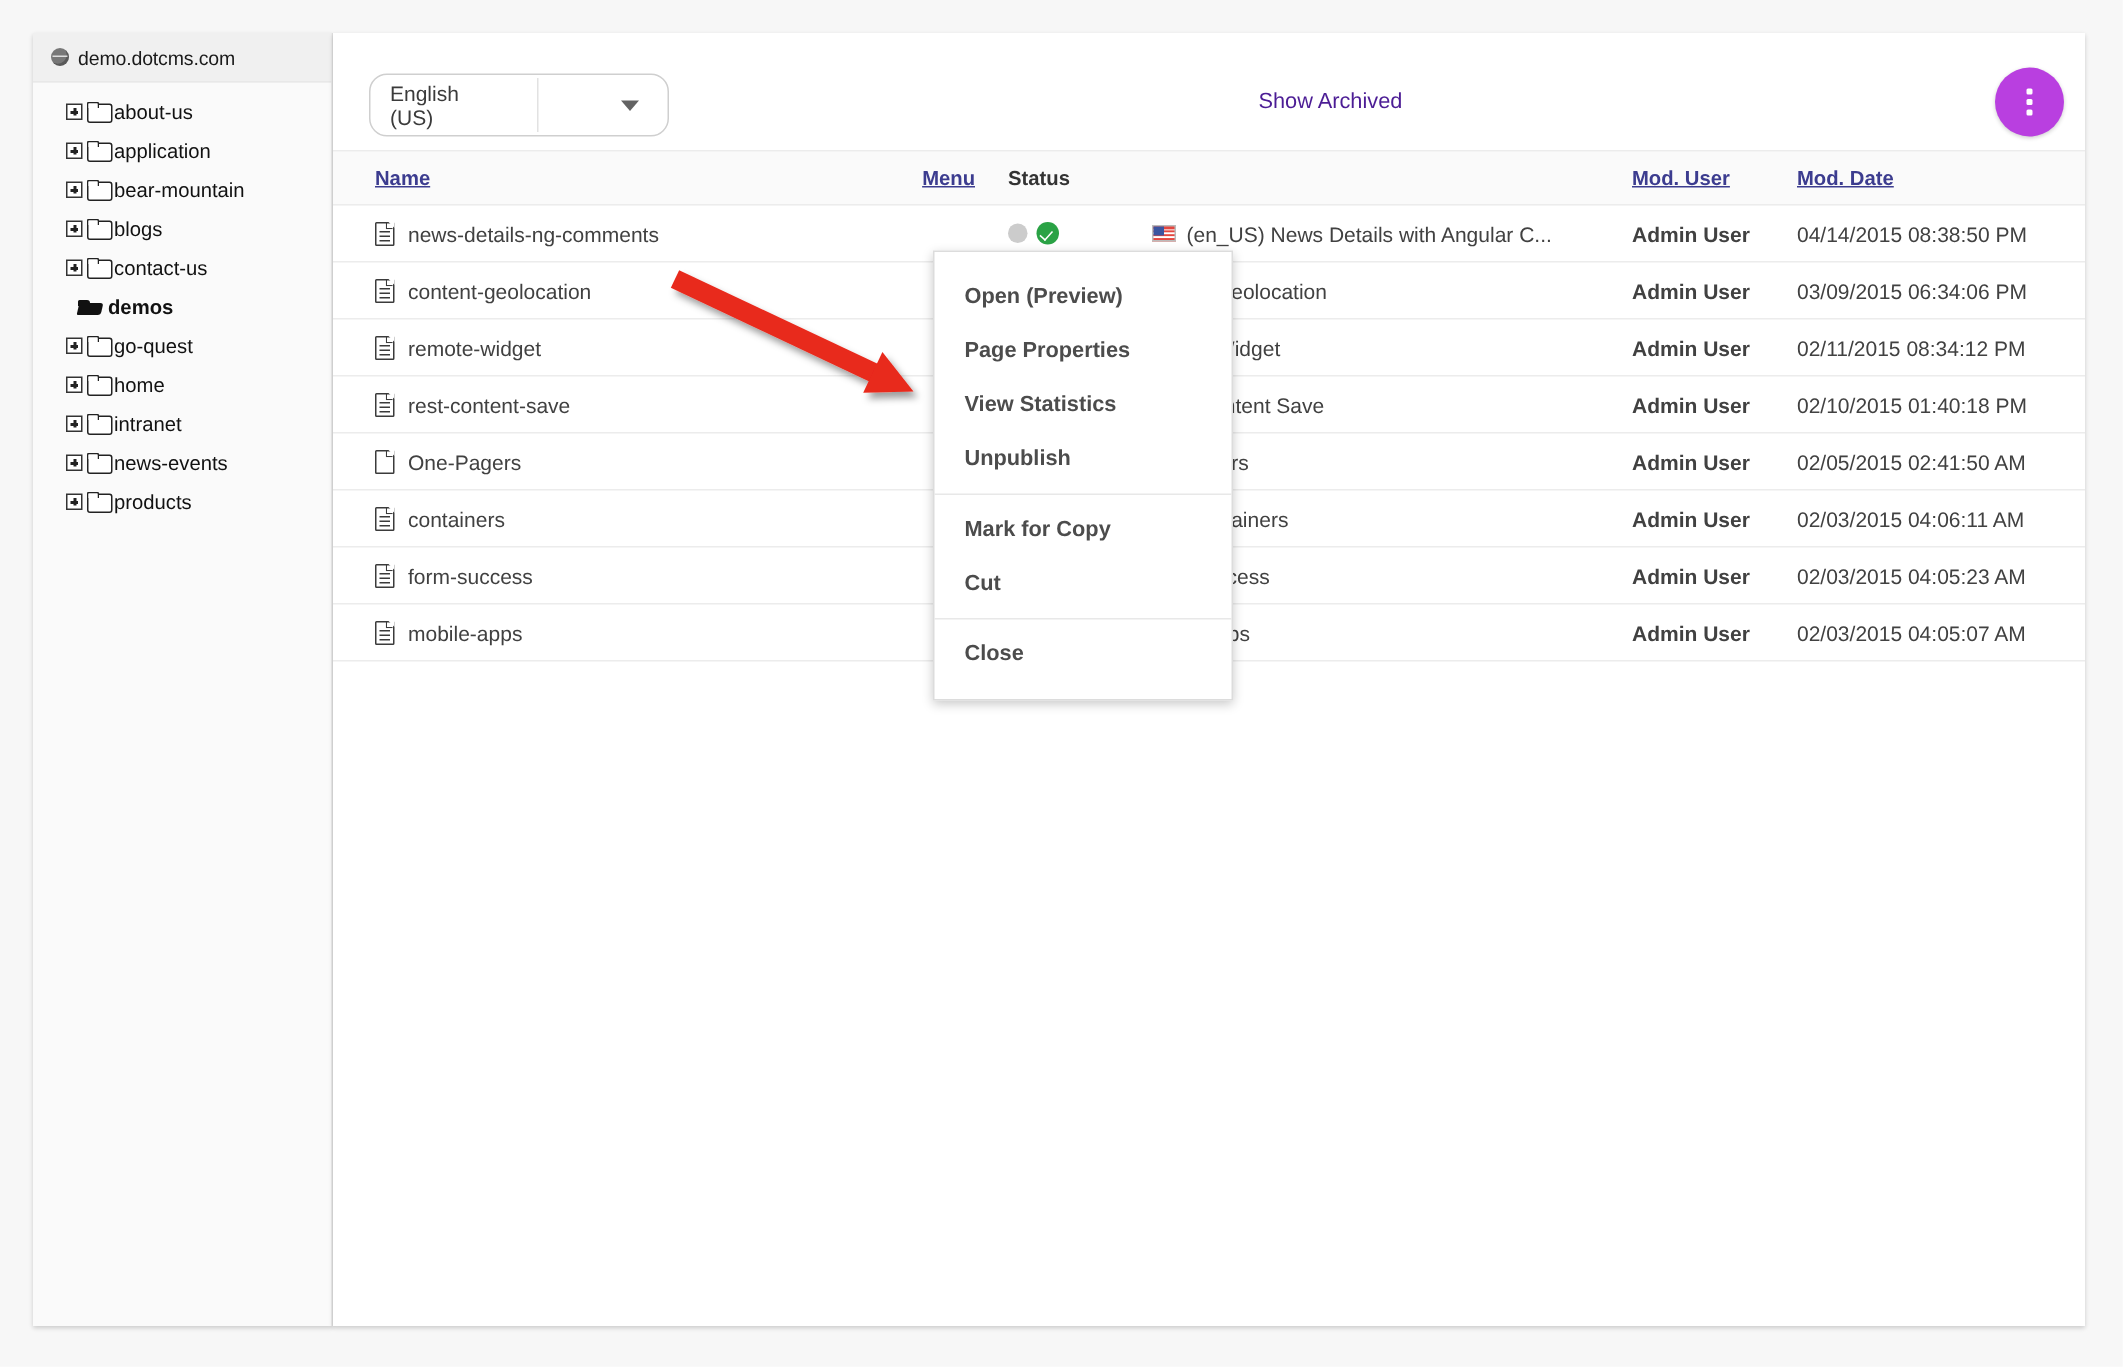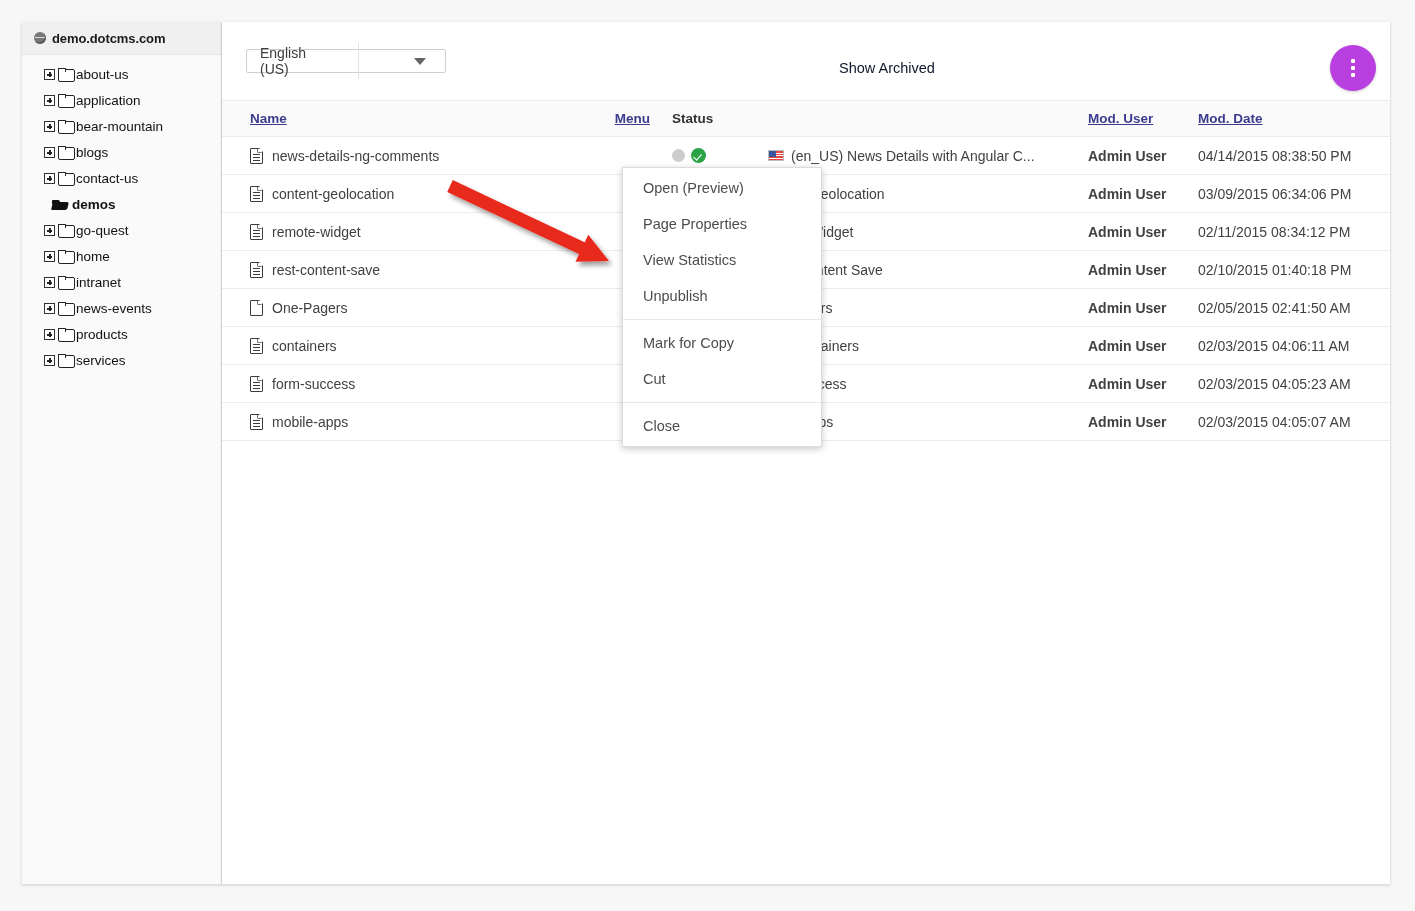--- a/index.html
+++ b/index.html
@@ -20,21 +20,21 @@
     box-shadow: 0 1px 3px rgba(0,0,0,.18);
     overflow: hidden;
   }
   .site-header {
     height: 33px; display: flex; align-items: center;
     padding-left: 12px; gap: 6px;
     background: #f0f0f0;
     border-bottom: 1px solid #e8e8e8;
   }
   .site-header .label {
-    font-size: 13px; font-weight: bold; color: #1a1a1a; letter-spacing: -.1px;
+    font-size: 13px; font-weight: normal; color: #1a1a1a; letter-spacing: -.1px;
   }
   .globe {
     width: 12px; height: 12px; border-radius: 50%;
     background: #777; position: relative; flex: 0 0 auto;
     box-shadow: inset -1.5px -1.5px 0 rgba(0,0,0,.25);
   }
   .globe::after {
     content:""; position:absolute; left:1px; top:5px; width:10px; height:1px;
     background: rgba(255,255,255,.75);
   }
@@ -86,39 +86,39 @@
     background: #fff;
     box-shadow: 0 1px 3px rgba(0,0,0,.18);
     overflow: hidden;
   }
   .toolbar {
     position: relative; height: 78px;
     display: flex; align-items: center;
   }
   .lang-select {
     position: absolute; left: 24px; top: 27px;
-    width: 200px; height: 24px;
-    border: 1px solid #cfcfcf; border-radius: 2px;
+    width: 200px; height: 42px;
+    border: 1px solid #cfcfcf; border-radius: 12px;
     display: flex; align-items: center; background: #fff; gap: 36px;
   }
   .lang-select .value {
     flex: 1; padding-left: 13px; font-size: 14px; color: #3b3b3b;
   }
   .lang-select .divider { width: 1px; height: 36px; background: #e2e2e2; }
   .lang-select .caret {
     width: 50px; display: flex; align-items: center; justify-content: center;
   }
   .caret-tri {
     width: 0; height: 0;
     border-left: 6px solid transparent; border-right: 6px solid transparent;
     border-top: 7px solid #636363;
   }
   .show-archived {
     position: absolute; left: 617px; top: 38px;
-    font-size: 14.5px; color: #0f172a; cursor: pointer;
+    font-size: 14.5px; color: #4c1d95; cursor: pointer;
   }
   .fab {
     position: absolute; right: 14px; top: 23px;
     width: 46px; height: 46px; border-radius: 50%;
     background: #b93fe0;
     display: flex; flex-direction: column; align-items: center; justify-content: center;
     gap: 3px; cursor: pointer;
     box-shadow: 0 1px 3px rgba(0,0,0,.2);
   }
   .fab span { width: 4px; height: 4px; background: #fff; border-radius: 1px; display:block; }
@@ -193,21 +193,22 @@
   .status-text { margin-left: 7px; font-size: 14px; color: #414141; white-space: nowrap; }
 
   
   .ctx-menu {
     position: absolute; left: 400px; top: 145px;
     width: 200px;
     background: #fff;
     border: 1px solid #dcdcdc;
     box-shadow: 0 2px 7px rgba(0,0,0,.22);
     z-index: 50;
-    padding: 2px 0;
+    padding: 12px 0;
+    font-weight: bold;
   }
   .ctx-item {
     height: 36px; display: flex; align-items: center;
     padding-left: 20px; font-size: 14.5px; color: #4c4c4c;
     cursor: pointer;
   }
   .ctx-sep { height: 1px; background: #e8e8e8; margin: 5px 0; }
 
   
   .arrow-layer { position: absolute; left:0; top:0; width:1415px; height:911px; pointer-events:none; z-index:60; }
@@ -269,25 +270,20 @@
         </div>
         <div class="tree-node">
           <span class="expander"></span>
           <span class="folder"></span>
           <span>news-events</span>
         </div>
         <div class="tree-node">
           <span class="expander"></span>
           <span class="folder"></span>
           <span>products</span>
-        </div>
-        <div class="tree-node">
-          <span class="expander"></span>
-          <span class="folder"></span>
-          <span>services</span>
         </div>
       </div>
   </div>
 
   <div class="main">
 
     <div class="toolbar">
       <div class="lang-select">
         <div class="value">English (US)</div>
         <div class="divider"></div>

